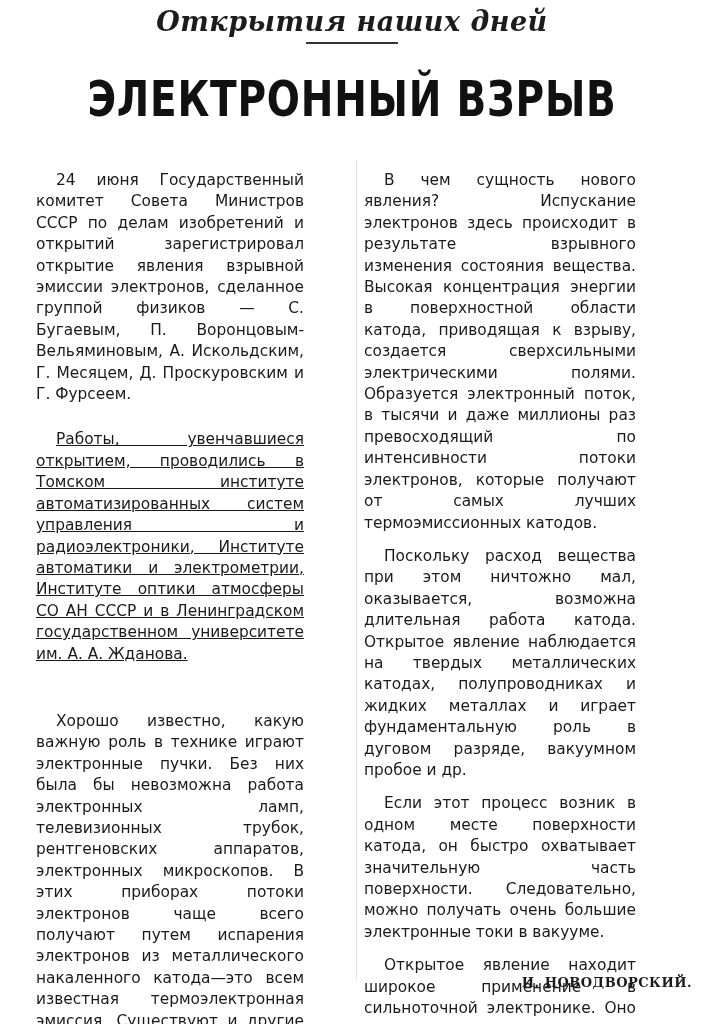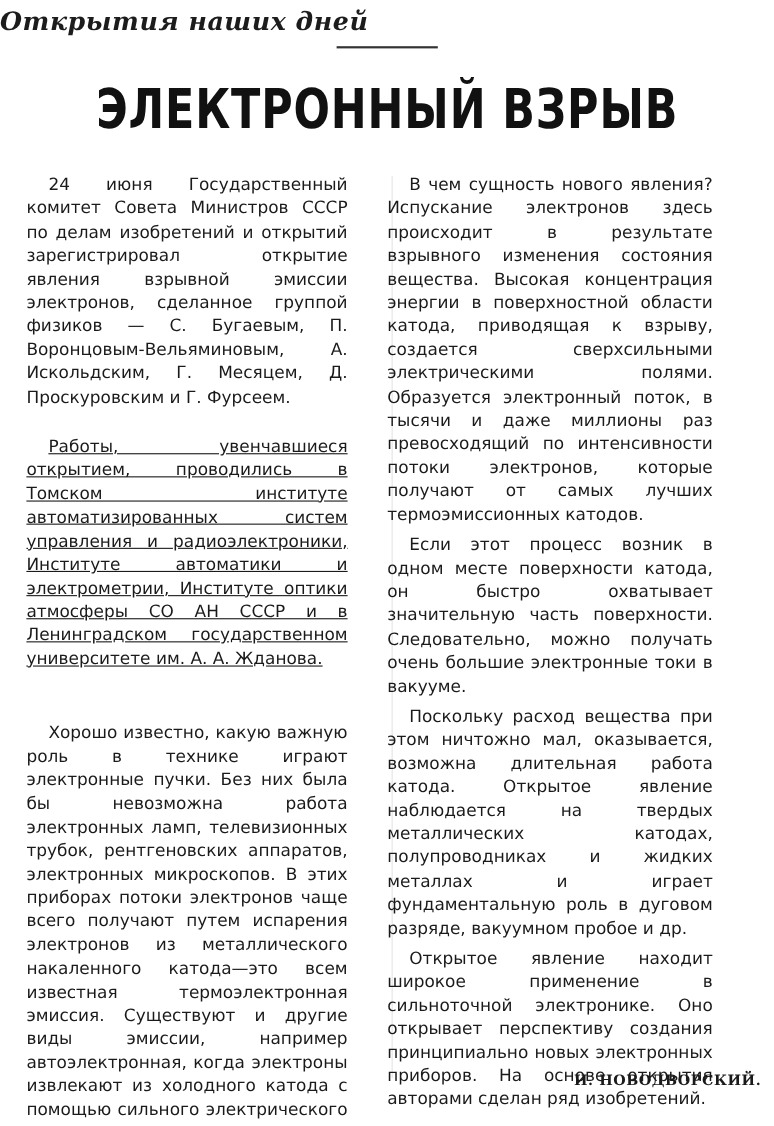--- a/index.html
+++ b/index.html
@@ -3,24 +3,24 @@
 <meta charset="utf-8">
 <style>
   html, body { margin: 0; padding: 0; background: #ffffff; }
   body {
     width: 704px; height: 1024px; position: relative; overflow: hidden;
     color: #1a1a1a;
     font-family: "DejaVu Sans", sans-serif;
   }
   .rubric {
     position: absolute; left: 0; width: 704px; top: 6px;
-    text-align: left;
+    text-align: center;
     font-family: "DejaVu Serif", serif;
     font-style: italic; font-weight: bold;
-    font-size: 23px; letter-spacing: 0.5px;
+    font-size: 27px; letter-spacing: 0.5px;
     color: #1c1c1c;
   }
   .rubric-rule {
     position: absolute; left: 219px; top: 42px; width: 92px; height: 2px;
     background: #333;
   }
   .headline {
     position: absolute; left: 0; width: 704px; top: 70px;
     text-align: center;
     font-family: "DejaVu Sans", sans-serif;
@@ -34,21 +34,21 @@
   .col {
     position: absolute; top: 158px;
     width: 292px;
     font-size: 15.4px;
     line-height: 21.4px;
     text-align: justify;
     font-family: "DejaVu Sans", sans-serif;
   }
   .col-left { left: 24px; }
   .col-right { left: 352px; width: 296px; }
-  .col p { margin: 0; text-indent: 20px; hyphens: manual; }
+  .col p { margin: 12px; text-indent: 20px; hyphens: manual; }
   .col p.gap-lg { margin-top: 24px; text-decoration: underline; }
   .col p.gap-xl { margin-top: 46px; }
   .col p.gap-sm { margin-top: 6px; }
   .divider {
     position: absolute; left: 356px; top: 160px; width: 1px; height: 820px;
     background: #e4e4e4;
   }
   .byline {
     position: absolute; right: 12px; top: 975px;
     font-family: "DejaVu Serif", serif;
@@ -68,19 +68,19 @@
   <div class="col col-left">
     <p>24 июня Государственный комитет Совета Министров СССР по делам изобретений и открытий зарегистрировал открытие явления взрывной эмиссии электронов, сделанное группой физиков — С. Бугаевым, П. Воронцовым-Вельяминовым, А. Искольдским, Г. Месяцем, Д. Проскуровским и Г. Фурсеем.</p>
     <p class="gap-lg">Работы, увенчавшиеся открытием, проводились в Томском институте автоматизированных систем управления и радиоэлектроники, Институте автоматики и электрометрии, Институте оптики атмосферы СО АН СССР и в Ленинградском государственном университете им. А. А. Жданова.</p>
     <p class="gap-xl">Хорошо известно, какую важную роль в технике играют электронные пучки. Без них была бы невозможна работа электронных ламп, телевизионных трубок, рентгеновских аппаратов, электронных микроскопов. В этих приборах потоки электронов чаще всего получают путем испарения электронов из металлического накаленного катода—это всем известная термоэлектронная эмиссия. Существуют и другие виды эмиссии, например автоэлектронная, когда электроны извлекают из холодного катода с помощью сильного электрического поля.</p>
   </div>
 
   <div class="divider"></div>
 
   <div class="col col-right">
     <p>В чем сущность нового явления? Испускание электронов здесь происходит в результате взрывного изменения состояния вещества. Высокая концентрация энергии в поверхностной области катода, приводящая к взрыву, создается сверхсильными электрическими полями. Образуется электронный поток, в тысячи и даже миллионы раз превосходящий по интенсивности потоки электронов, которые получают от самых лучших термоэмиссионных катодов.</p>
+    <p class="gap-sm">Поскольку расход вещества при этом ничтожно мал, оказывается, возможна длительная работа катода. Открытое явление наблюдается на твердых металлических катодах, полупроводниках и жидких металлах и играет фундаментальную роль в дуговом разряде, вакуумном пробое и др.</p>
     <p class="gap-sm">Если этот процесс возник в одном месте поверхности катода, он быстро охватывает значительную часть поверхности. Следовательно, можно получать очень большие электронные токи в вакууме.</p>
-    <p class="gap-sm">Поскольку расход вещества при этом ничтожно мал, оказывается, возможна длительная работа катода. Открытое явление наблюдается на твердых металлических катодах, полупроводниках и жидких металлах и играет фундаментальную роль в дуговом разряде, вакуумном пробое и др.</p>
     <p class="gap-sm">Открытое явление находит широкое применение в сильноточной электронике. Оно открывает перспективу создания принципиально новых электронных приборов. На основе открытия авторами сделан ряд изобретений.</p>
   </div>
 
   <div class="byline">И. НОВОДВОРСКИЙ.</div>
 </div>
 
 </body></html>

